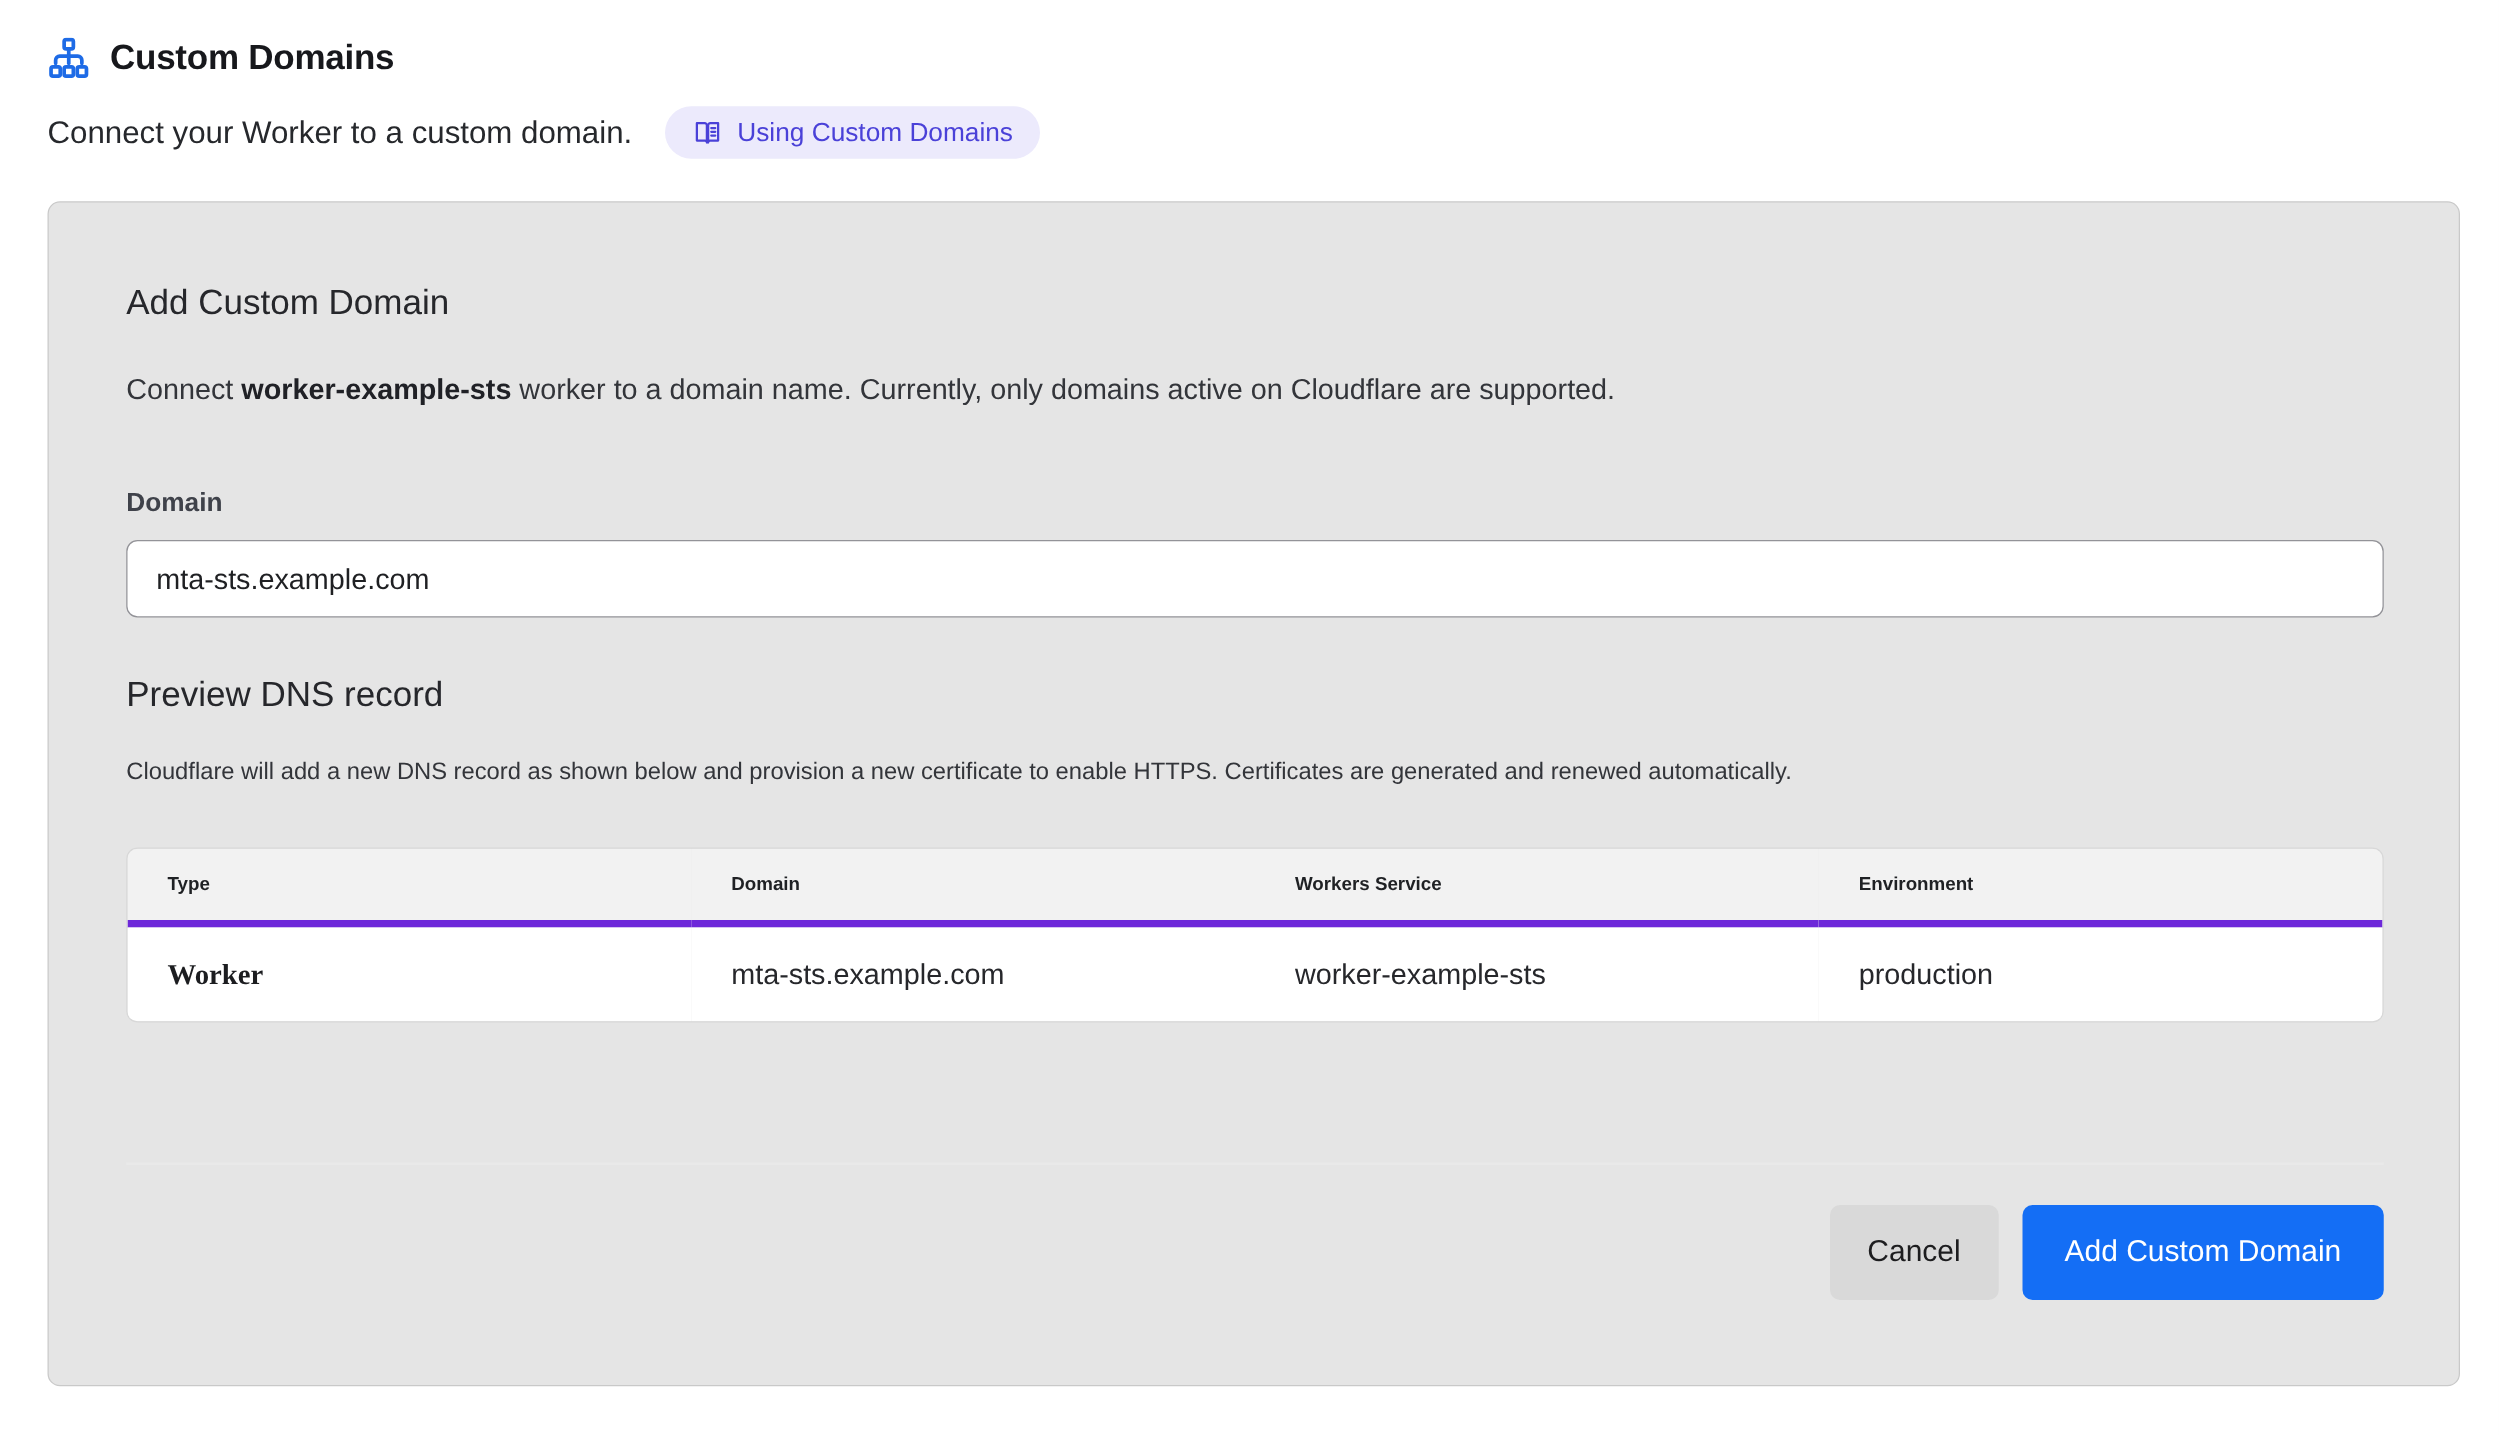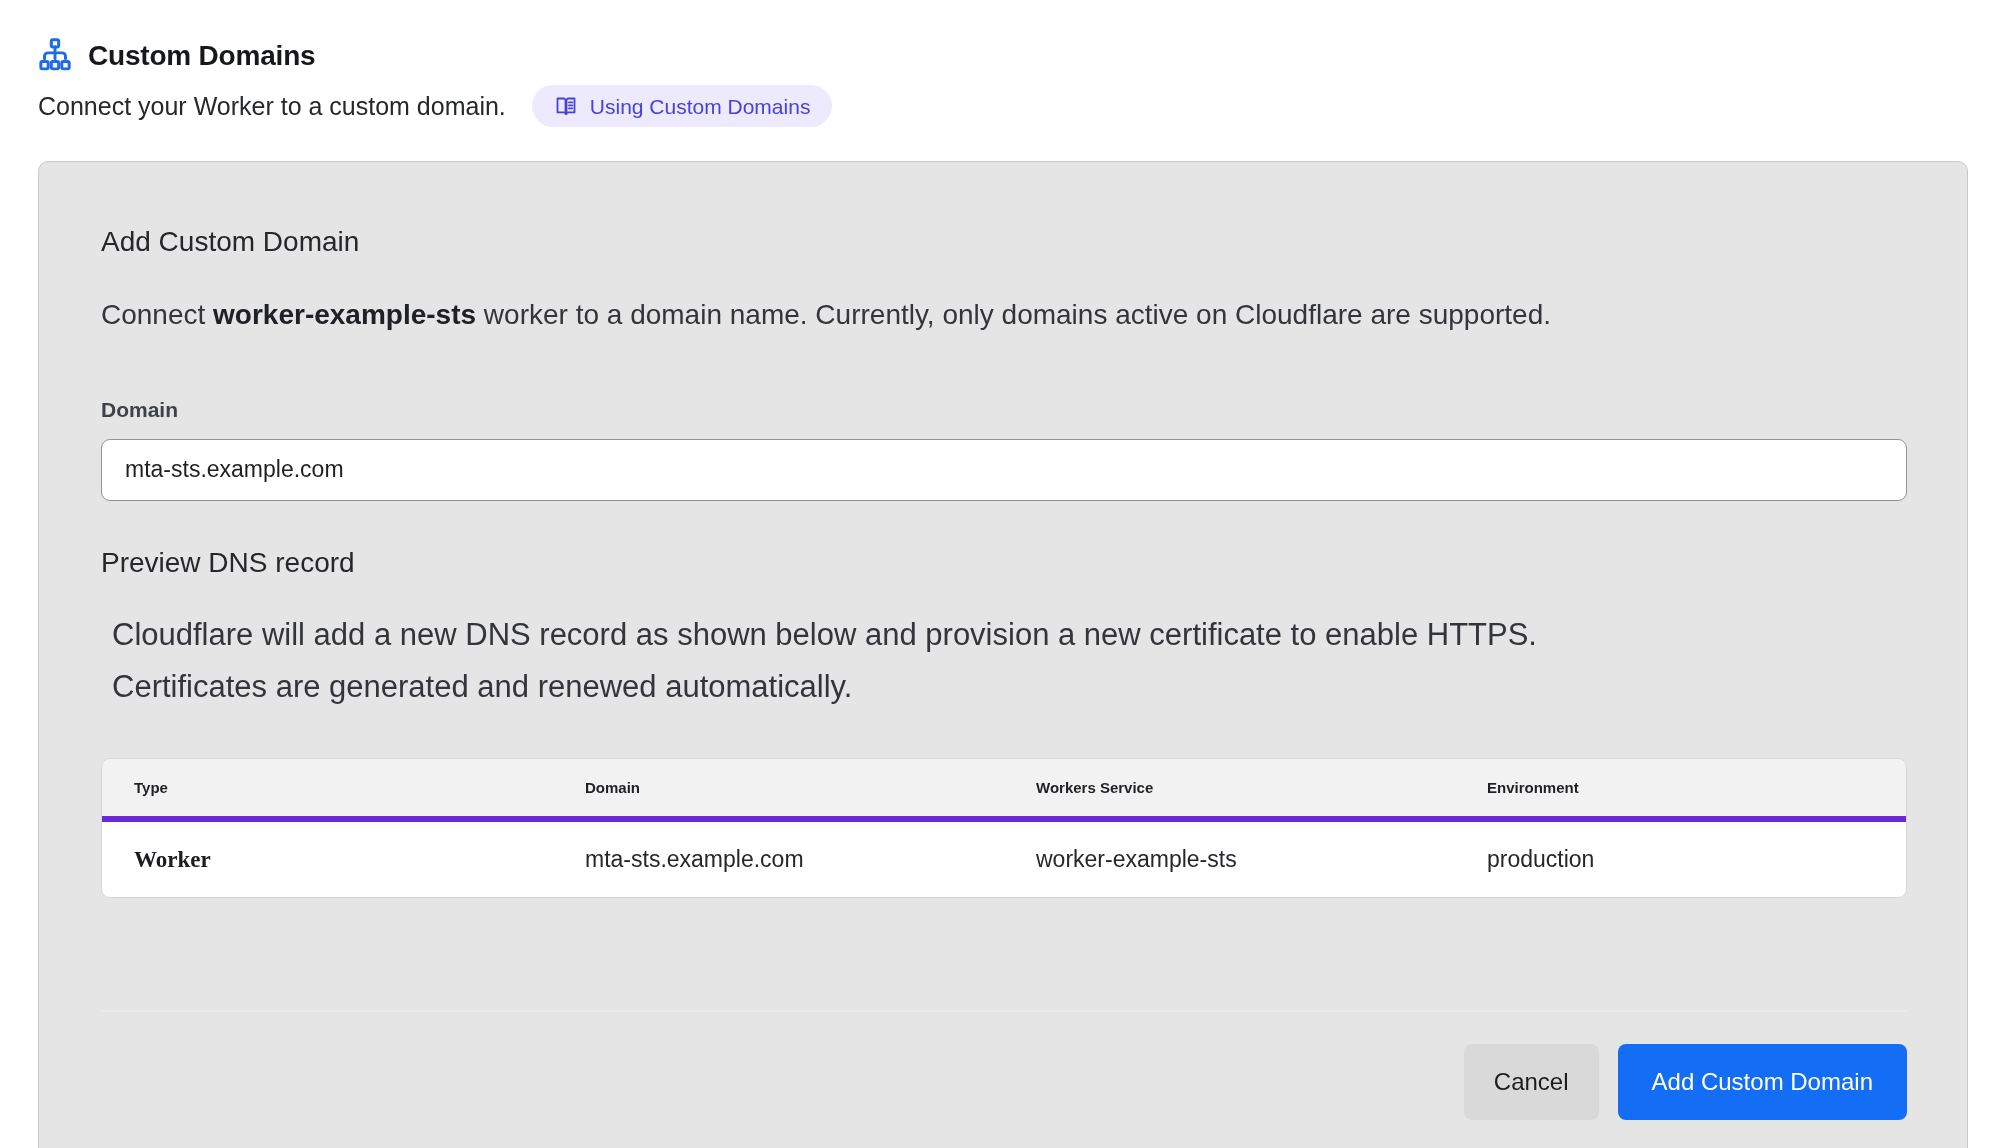--- a/index.html
+++ b/index.html
@@ -20,21 +20,21 @@
   html,body{margin:0;padding:0;background:#ffffff;}
   body{
     width:1999px;min-height:1148px;
     font-family:"Liberation Sans",sans-serif;
     color:var(--text-dark);
     overflow:hidden;
   }
   .page{width:1999px;min-height:1148px;padding:30px 31px 20px 38px;}
 
   
-  .title-row{display:flex;align-items:flex-end;gap:16px;height:42px;}
+  .title-row{display:flex;align-items:flex-start;gap:16px;height:42px;}
   .title-row .app-icon{width:34px;height:34px;color:var(--icon-blue);flex:0 0 auto;}
   .page-title{font-size:28px;font-weight:700;color:var(--text-dark);letter-spacing:-0.2px;}
   .subtitle-row{display:flex;align-items:center;gap:26px;margin-top:12px;height:44px;}
   .page-subtitle{font-size:25px;color:#26282c;}
   .docs-badge{
     display:inline-flex;align-items:center;gap:12px;
     background:var(--badge-bg);color:var(--badge-text);
     border:none;border-radius:23px;padding:9px 22px;
     font-size:21px;font-family:inherit;cursor:pointer;line-height:1;
   }
@@ -43,33 +43,33 @@
   
   .card{
     margin-top:33px;
     border:1px solid var(--card-border);
     border-radius:10px;
     background:#e5e5e5;
     padding:64px 60px 50px 62px;
     min-height:948px;
   }
   .dialog-heading{font-size:28px;font-weight:400;color:#26272b;margin:0 0 38px 0;}
-  .dialog-desc{font-size:28px;color:var(--text-body);margin:0 0 64px 0;line-height:1.35;}
+  .dialog-desc{font-size:23px;color:var(--text-body);margin:0 0 64px 0;line-height:1.35;}
   .dialog-desc b{color:#202126;}
 
   .field-label{display:block;font-size:21px;font-weight:700;color:#3f424a;margin-bottom:17px;}
   .domain-input{
     width:100%;height:62px;
     border:1px solid var(--input-border);border-radius:9px;
     font-size:23px;color:#1f2023;padding:0 23px;
     font-family:inherit;background:#fff;outline:none;
   }
 
   .preview-heading{font-size:28px;font-weight:400;color:#26272b;margin:46px 0 30px 0;}
-  .preview-desc{font-size:31px;color:var(--text-body);margin:0 0 44px 11px;line-height:1.7;max-width:1448px;}
+  .preview-desc{font-size:19px;color:var(--text-body);margin:0 0 44px 0;line-height:1.7;max-width:1448px;}
 
   
   .dns-table{
     width:100%;border:1px solid var(--table-border);border-radius:9px;
     border-spacing:0;table-layout:fixed;overflow:hidden;
     border-collapse:separate;
   }
   .dns-table th{
     background:var(--table-header-bg);
     text-align:left;font-size:15px;font-weight:600;color:#1f2124;

